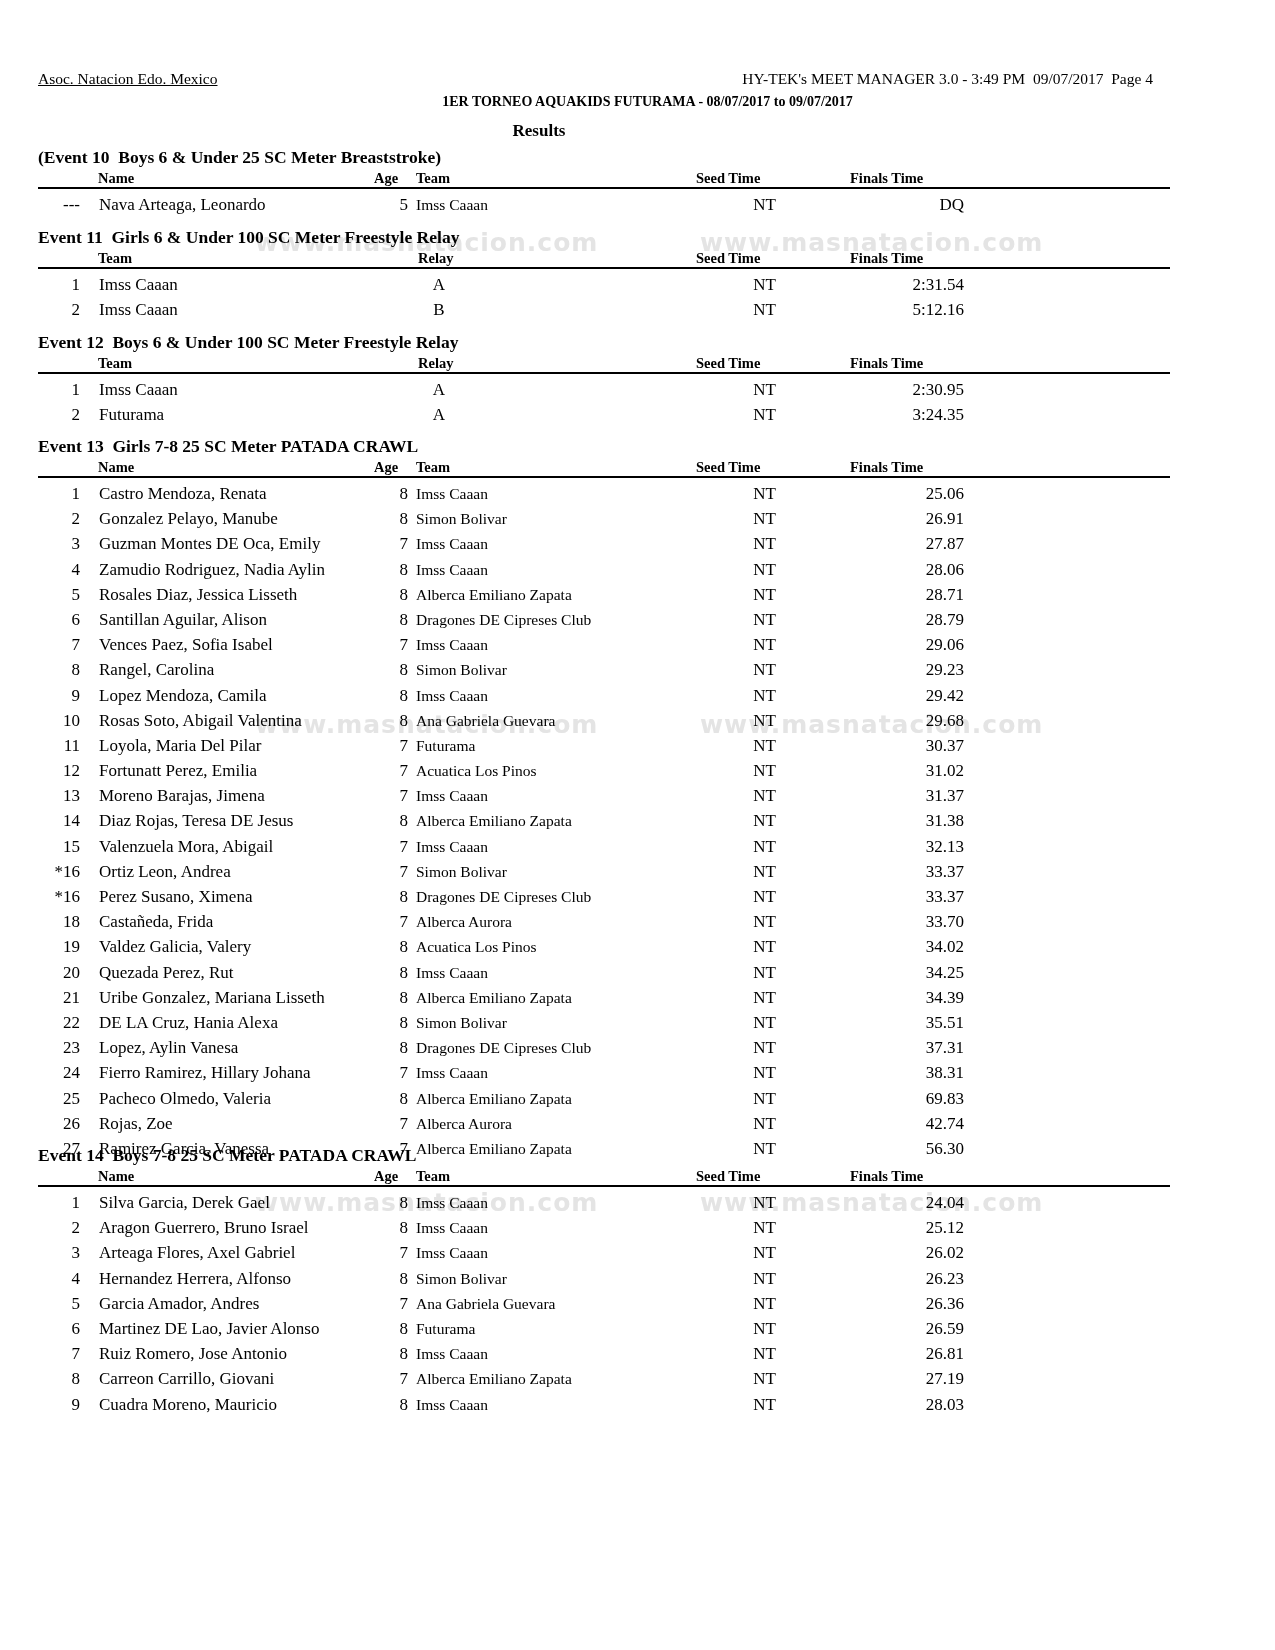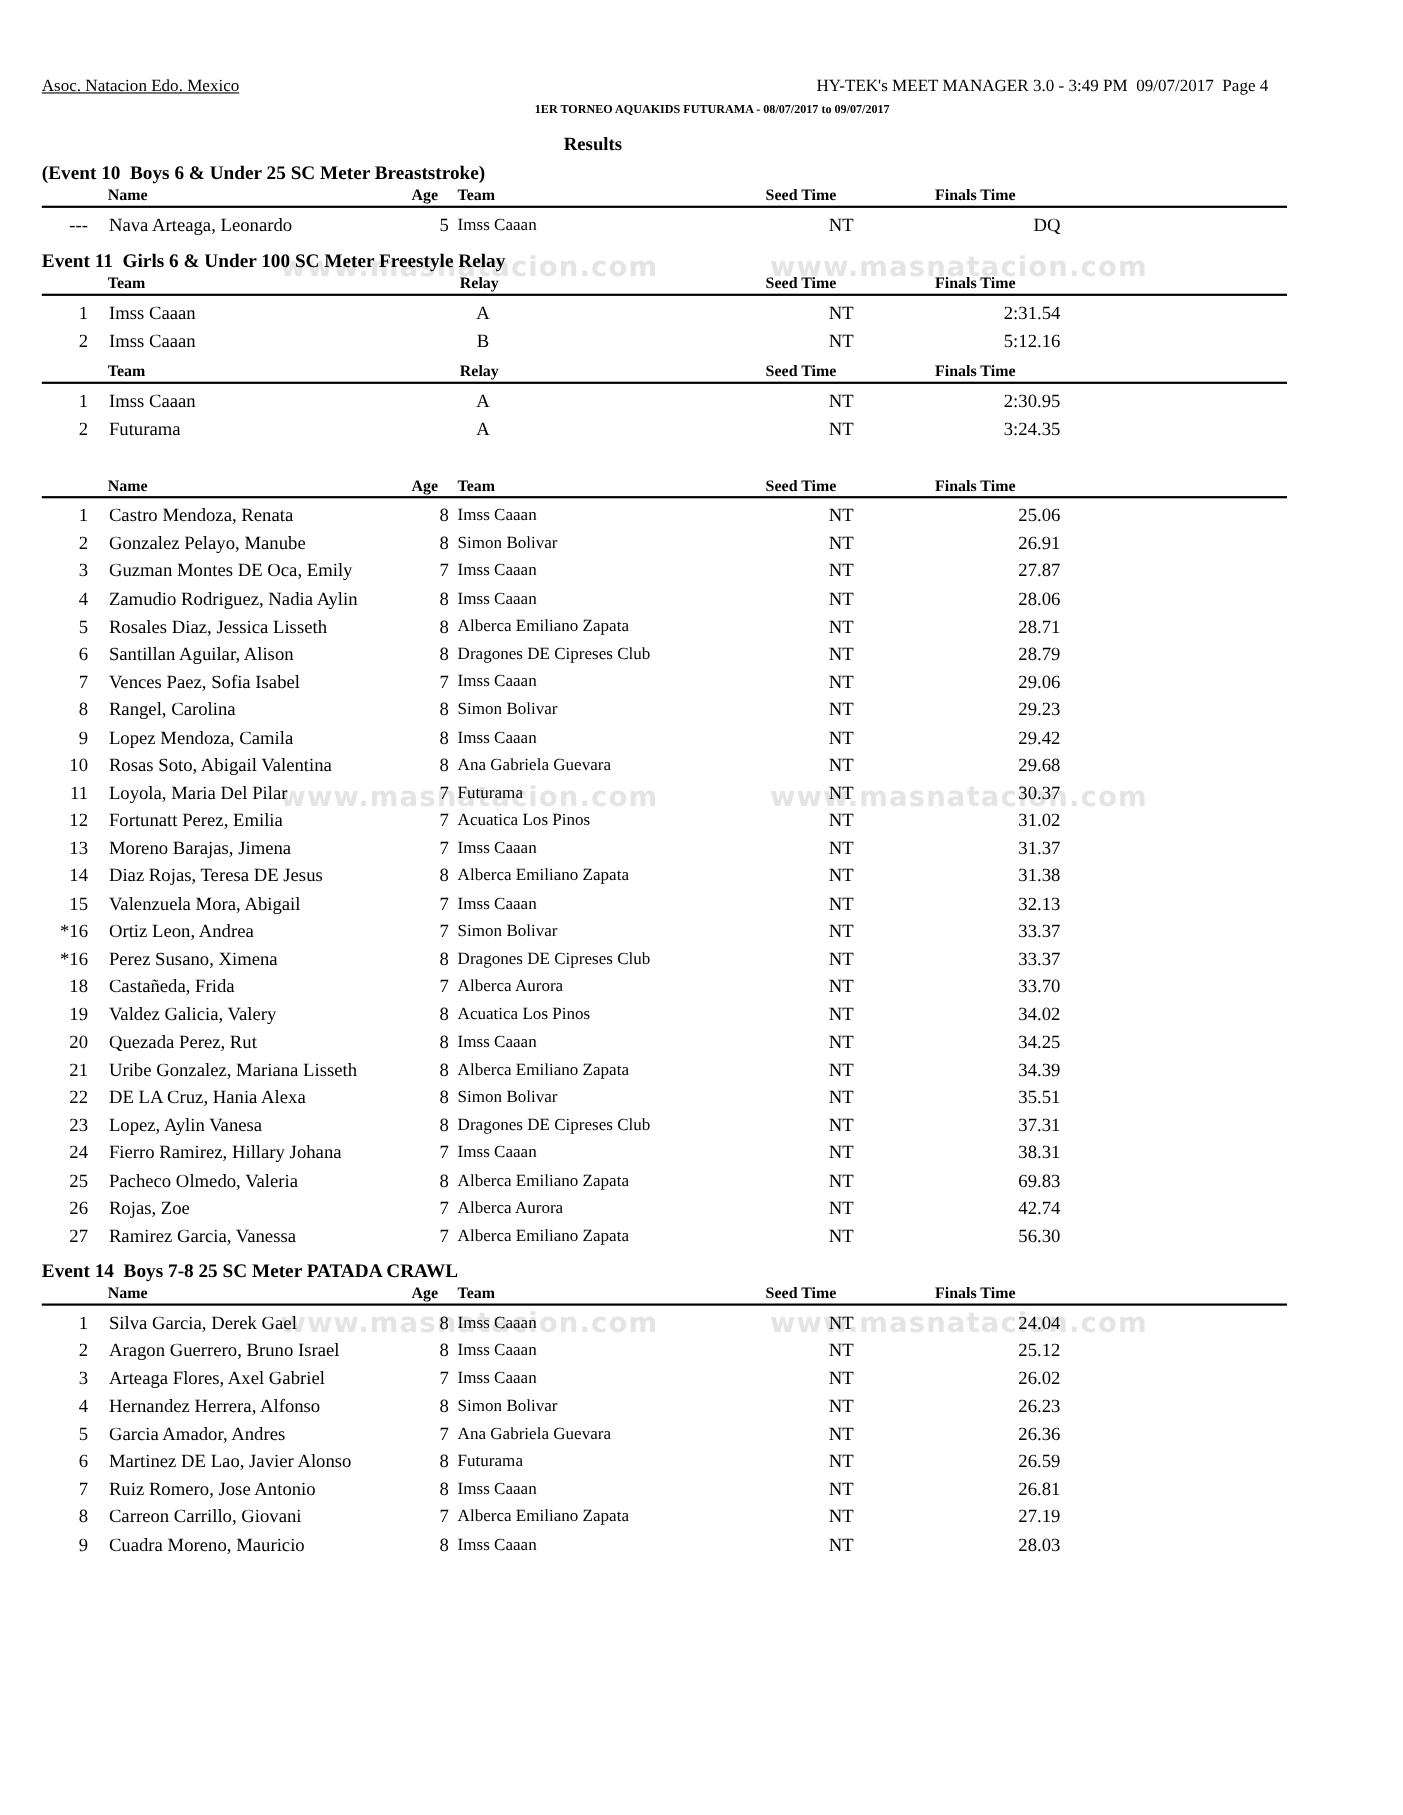--- a/index.html
+++ b/index.html
@@ -3,21 +3,21 @@
   <meta charset="utf-8">
   <style>
     html, body { margin: 0; padding: 0; background: #ffffff; }
     body {
       width: 1275px; height: 1650px; position: relative; overflow: hidden;
       font-family: "Liberation Serif", "DejaVu Serif", serif; color: #000;
     }
     .page { position: absolute; left: 0; top: 0; width: 1275px; height: 1650px; }
     .hdr-left { position: absolute; left: 38px; top: 70px; font-size: 15.5px; text-decoration: underline; }
     .hdr-right { position: absolute; right: 122px; top: 70px; font-size: 15.5px; white-space: pre; }
-    .meet-title { position: absolute; left: 0; width: 1275px; top: 94px; text-align: center; font-size: 11px; font-weight: bold; padding-left: 20px; box-sizing: border-box; }
+    .meet-title { position: absolute; left: 0; width: 1275px; top: 94px; text-align: center; font-size: 14px; font-weight: bold; padding-left: 20px; box-sizing: border-box; }
     .results-title { position: absolute; left: 0; width: 1058px; top: 121px; text-align: center; font-size: 17px; font-weight: bold; padding-left: 20px; box-sizing: border-box; }
 
     .event { position: absolute; left: 38px; width: 1132px; }
     .event-title { font-size: 17.5px; font-weight: bold; height: 25px; line-height: 25px; white-space: pre; }
     .col-head {
       position: relative; height: 17px; border-bottom: 2px solid #000;
       font-size: 14.5px; font-weight: bold; text-decoration: underline;
     }
     .col-head span { position: absolute; top: 0; line-height: 17px; }
     .rows { margin-top: 3px; }
@@ -101,20 +101,21 @@
           <div class="row">
             <span class="c-place">2</span>
             <span class="c-name">Imss Caaan</span>
             <span class="c-relay">B</span>
             <span class="c-seed">NT</span>
             <span class="c-final">5:12.16</span>
           </div>
         </div>
       </div>
       <div class="event" style="top: 330px;">
+        <div class="event-title">Event 12  Boys 6 &amp; Under 100 SC Meter Freestyle Relay</div>
         <div class="col-head">
           <span class="h-name">Team</span>
           <span class="h-relay">Relay</span>
           <span class="h-seed">Seed Time</span>
           <span class="h-final">Finals Time</span>
         </div>
         <div class="rows">
           <div class="row">
             <span class="c-place">1</span>
             <span class="c-name">Imss Caaan</span>
@@ -125,20 +126,21 @@
           <div class="row">
             <span class="c-place">2</span>
             <span class="c-name">Futurama</span>
             <span class="c-relay">A</span>
             <span class="c-seed">NT</span>
             <span class="c-final">3:24.35</span>
           </div>
         </div>
       </div>
       <div class="event" style="top: 434px;">
+        <div class="event-title">Event 13  Girls 7-8 25 SC Meter PATADA CRAWL</div>
         <div class="col-head">
           <span class="h-name">Name</span>
           <span class="h-age">Age</span>
           <span class="h-team">Team</span>
           <span class="h-seed">Seed Time</span>
           <span class="h-final">Finals Time</span>
         </div>
         <div class="rows">
           <div class="row">
             <span class="c-place">1</span>

